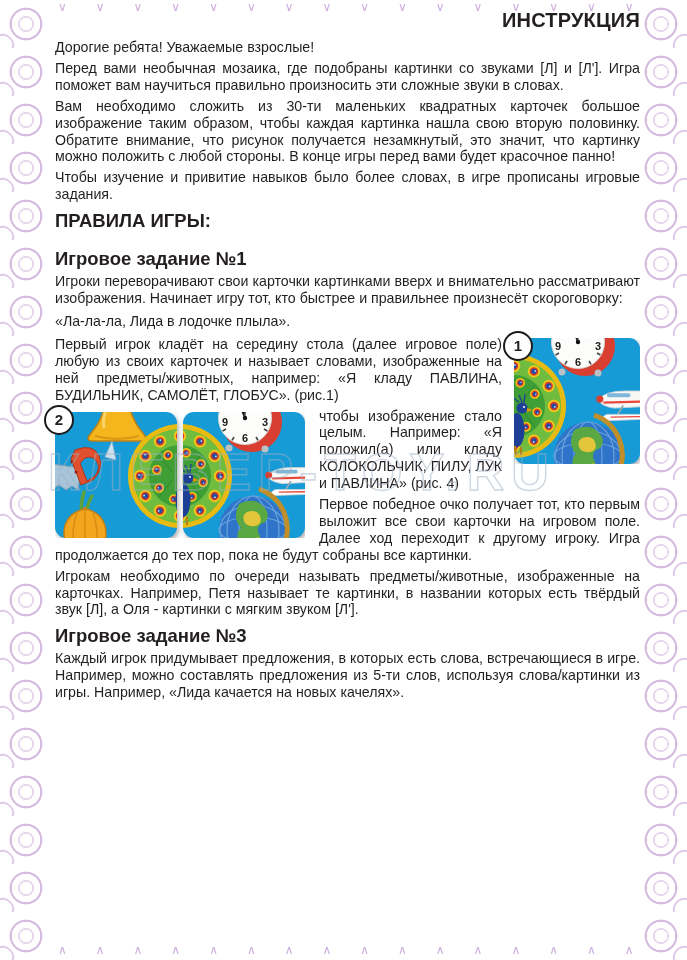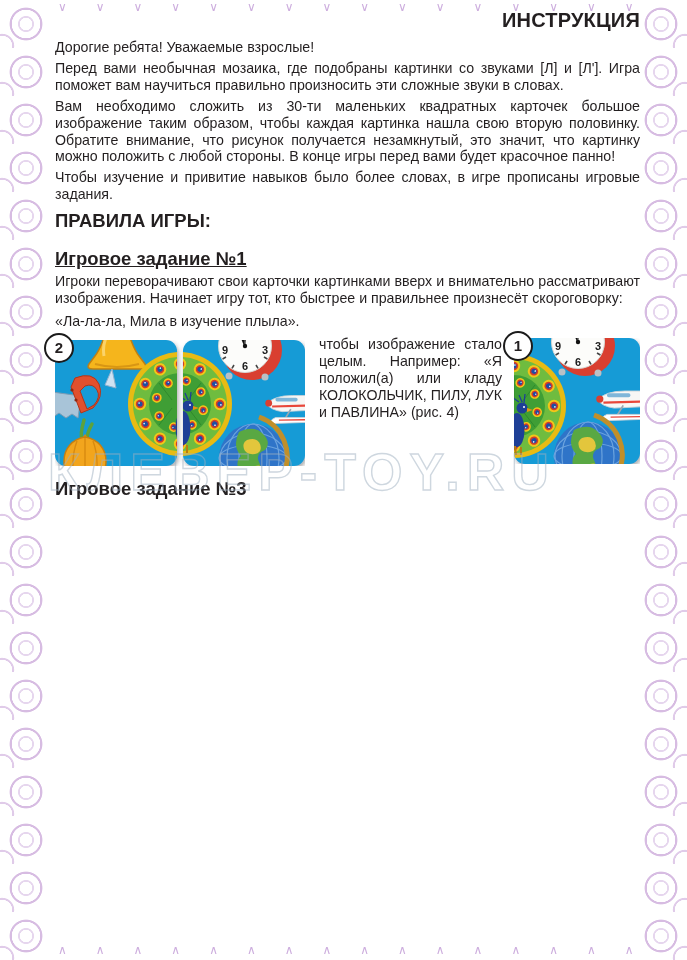--- a/index.html
+++ b/index.html
@@ -172,24 +172,24 @@
 <div class="content">
 
   <h1>ИНСТРУКЦИЯ</h1>
 
   <p>Дорогие ребята! Уважаемые взрослые!</p>
   <p>Перед вами необычная мозаика, где подобраны картинки со звуками [Л] и [Л']. Игра поможет вам научиться правильно произносить эти сложные звуки в словах.</p>
   <p>Вам необходимо сложить из 30-ти маленьких квадратных карточек большое изображение таким образом, чтобы каждая картинка нашла свою вторую половинку. Обратите внимание, что рисунок получается незамкнутый, это значит, что картинку можно положить с любой стороны. В конце игры перед вами будет красочное панно!</p>
   <p>Чтобы изучение и привитие навыков было более словах, в игре прописаны игровые задания.</p>
 
   <h2 style="margin-bottom:9px;">ПРАВИЛА ИГРЫ:</h2>
-  <h2 style="margin-top:16px;text-decoration:underline;">Игровое задание №1</h2>
+  <h2 style="margin-top:16px;">Игровое задание №1</h2>
 
   <p>Игроки переворачивают свои карточки картинками вверх и внимательно рассматривают изображения. Начинает игру тот, кто быстрее и правильнее произнесёт скороговорку:</p>
-  <p class="tongue">«Ла-ла-ла, Мила в изучение плыла».</p>
+  <p class="tongue">«Ла-ла-ла, Лида в лодочке плыла».</p>
 
   <figure class="fig1">
     <div class="badge">1</div>
     <svg class="card-svg" width="126" height="126" viewBox="0 0 126 126">
       <clipPath id="c1">
           <rect width="126" height="126" rx="11"></rect>
         </clipPath>
       <g filter="url(#softsh)">
           <rect width="126" height="126" rx="11" fill="#189bd6"></rect>
         </g>
@@ -203,20 +203,21 @@
         <g transform="translate(120,62) scale(0.9)">
             <use href="#art-plane"></use>
           </g>
         <g transform="translate(74,118)">
             <use href="#art-globe"></use>
           </g>
       </g>
     </svg>
   </figure>
 
+  <p>Первый игрок кладёт на середину стола (далее игровое поле) любую из своих карточек и называет словами, изображенные на ней предметы/животных, например: «Я кладу ПАВЛИНА, БУДИЛЬНИК, САМОЛЁТ, ГЛОБУС». (рис.1)</p>
 
   <figure class="fig2">
     <div class="badge">2</div>
     <svg class="card-svg" width="250" height="126" viewBox="0 0 250 126">
       <clipPath id="cL">
           <rect x="0" y="0" width="122" height="126" rx="11"></rect>
         </clipPath>
       <clipPath id="cR">
           <rect x="128" y="0" width="122" height="126" rx="11"></rect>
         </clipPath>
@@ -251,18 +252,21 @@
             <use href="#art-plane"></use>
           </g>
         <g transform="translate(198,118)">
             <use href="#art-globe"></use>
           </g>
       </g>
     </svg>
   </figure>
 
   <p>чтобы изображение стало целым. Например: «Я положил(а) или кладу КОЛОКОЛЬЧИК, ПИЛУ, ЛУК и ПАВЛИНА» (рис. 4)</p>
+  <p>Первое победное очко получает тот, кто первым выложит все свои карточки на игровом поле. Далее ход переходит к другому игроку. Игра продолжается до тех пор, пока не будут собраны все картинки.</p>
   <div class="clear"></div>
 
+  <p>Игрокам необходимо по очереди называть предметы/животные, изображенные на карточках. Например, Петя называет те картинки, в названии которых есть твёрдый звук [Л], а Оля - картинки с мягким звуком [Л'].</p>
 
   <h2>Игровое задание №3</h2>
+  <p>Каждый игрок придумывает предложения, в которых есть слова, встречающиеся в игре. Например, можно составлять предложения из 5-ти слов, используя слова/картинки из игры. Например, «Лида качается на новых качелях».</p>
 
 </div>
 
 </body></html>

